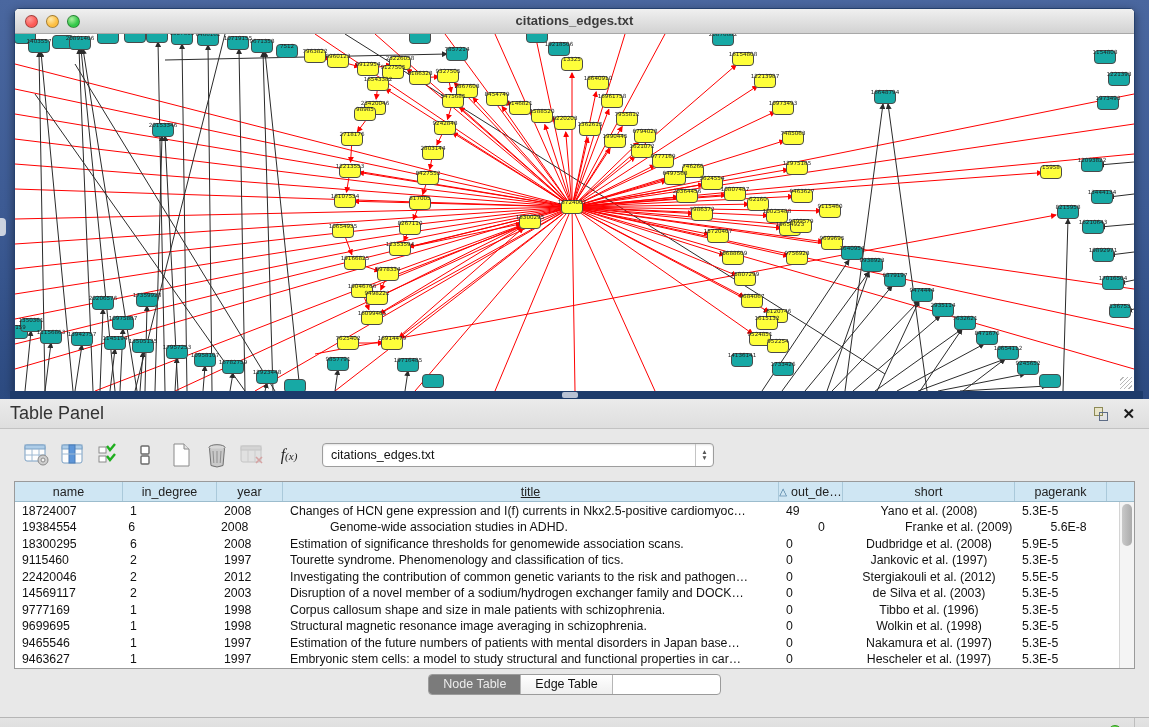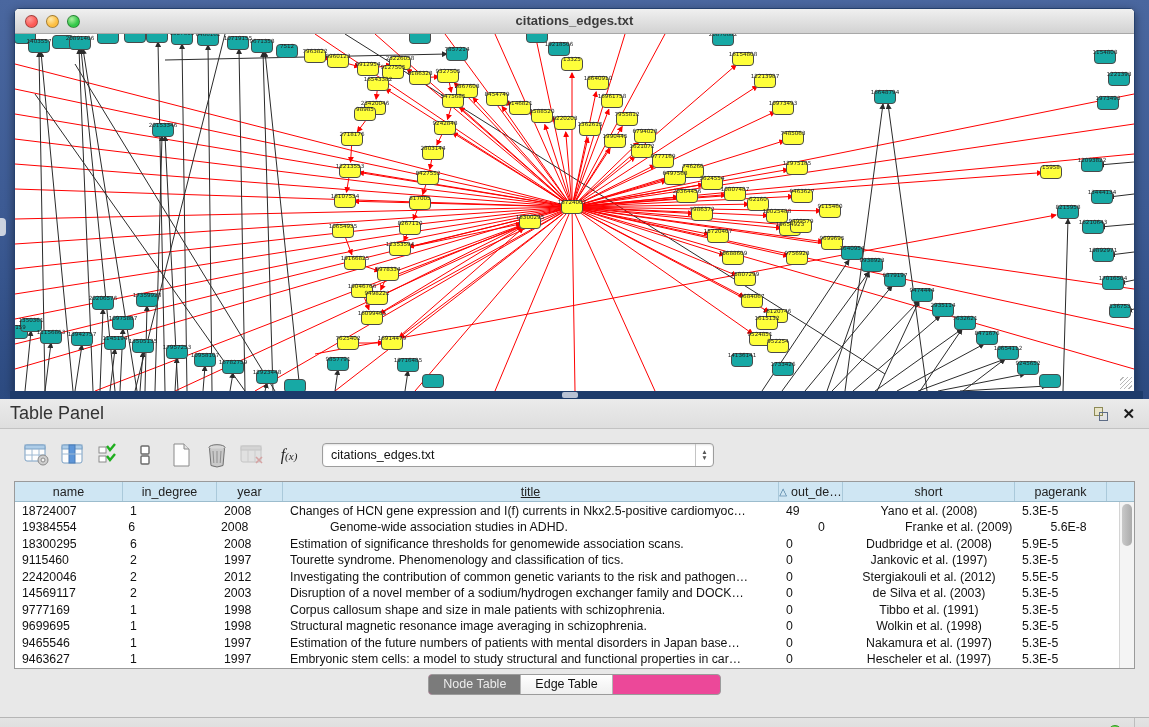--- a/index.html
+++ b/index.html
@@ -75,21 +75,21 @@
   .td.left { padding-left:7px; text-align:left; }
   .td.center { text-align:center; }
   .vscroll { position:absolute; right:0; top:20px; bottom:0; width:15px;
     background:#f4f4f4; border-left:1px solid #d4d4d4; }
   .vthumb { position:absolute; left:2px; top:2px; width:10px; height:42px;
     background:linear-gradient(90deg,#c9c9c9,#ababab); border-radius:5px; }
 
   .tabbar { position:absolute; left:0; top:669px; width:1149px; height:30px;
     background:#e8e8e8; display:flex; align-items:center; justify-content:center; }
   .seg { display:flex; height:21px; border:1px solid #9b9b9b; border-radius:4px;
-    overflow:hidden; background:#ec4899; }
+    overflow:hidden; background:#ffffff; }
   .seg-btn { font-size:12.5px; padding:0 14px; display:flex; align-items:center;
     color:#111; background:linear-gradient(180deg,#ffffff,#efefef);
     border-right:1px solid #b5b5b5; }
   .seg-btn:last-child { border-right:none;margin-top:46px; }
   .seg-btn.active { background:#7b7b7b; color:#ececec; }
 
   .statusbar { position:absolute; left:0; top:717px; width:1149px; height:28px;
     background:linear-gradient(180deg,#e4e4e4,#d6d6d6); border-top:1px solid #b5b5b5;
     display:flex; align-items:center; justify-content:flex-end; }
   .mem-label { font-size:12px; color:#333; margin-right:8px; }
@@ -716,21 +716,21 @@
         <div class="td left" style="width: 64px;">0</div>
         <div class="td center" style="width: 172px;">de Silva et al. (2003)</div>
         <div class="td left" style="width: 92px;">5.3E-5</div>
       </div>
       <div class="tr">
         <div class="td left" style="width: 108px;">9777169</div>
         <div class="td left" style="width: 94px;">1</div>
         <div class="td left" style="width: 66px;">1998</div>
         <div class="td left" style="width: 496px;">Corpus callosum shape and size in male patients with schizophrenia.</div>
         <div class="td left" style="width: 64px;">0</div>
-        <div class="td center" style="width: 172px;">Tibbo et al. (1991)</div>
+        <div class="td center" style="width: 172px;">Tibbo et al. (1996)</div>
         <div class="td left" style="width: 92px;">5.3E-5</div>
       </div>
       <div class="tr">
         <div class="td left" style="width: 108px;">9699695</div>
         <div class="td left" style="width: 94px;">1</div>
         <div class="td left" style="width: 66px;">1998</div>
         <div class="td left" style="width: 496px;">Structural magnetic resonance image averaging in schizophrenia.</div>
         <div class="td left" style="width: 64px;">0</div>
         <div class="td center" style="width: 172px;">Wolkin et al. (1998)</div>
         <div class="td left" style="width: 92px;">5.3E-5</div>

